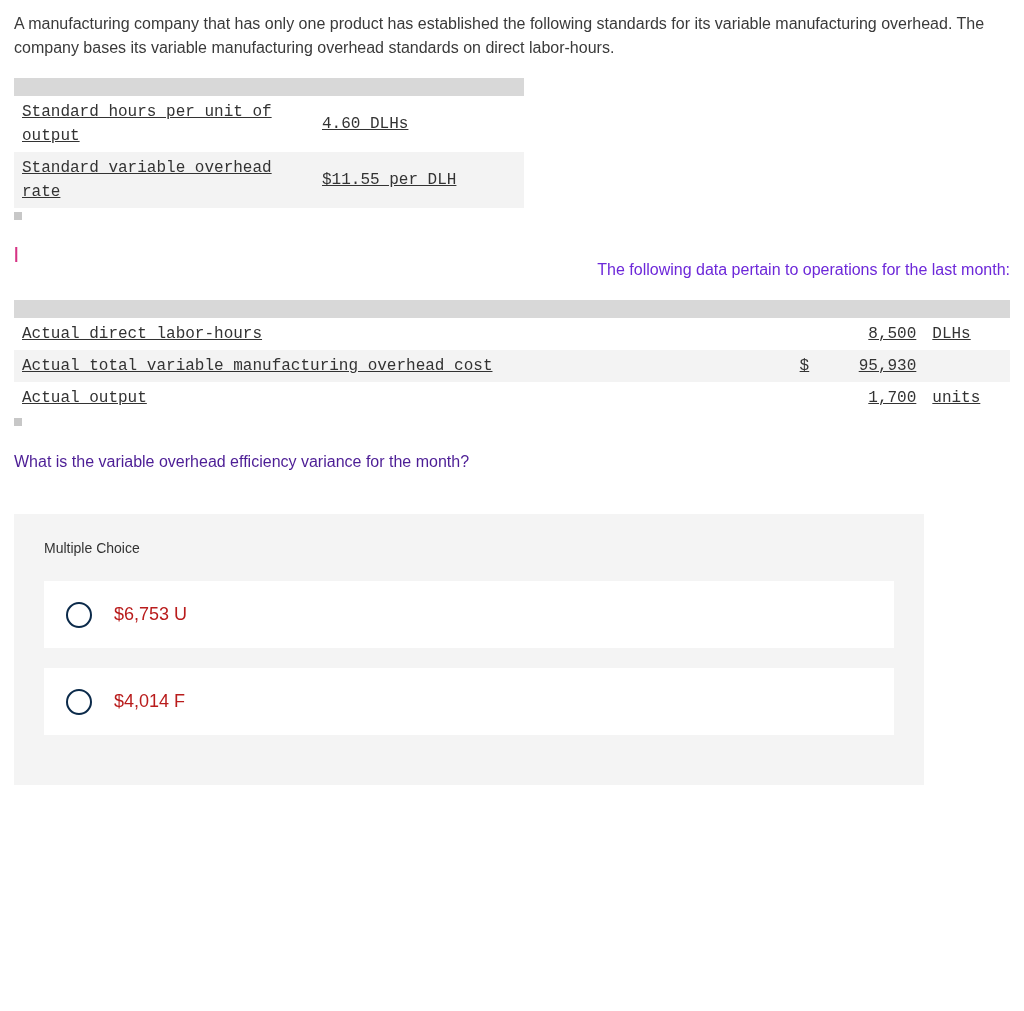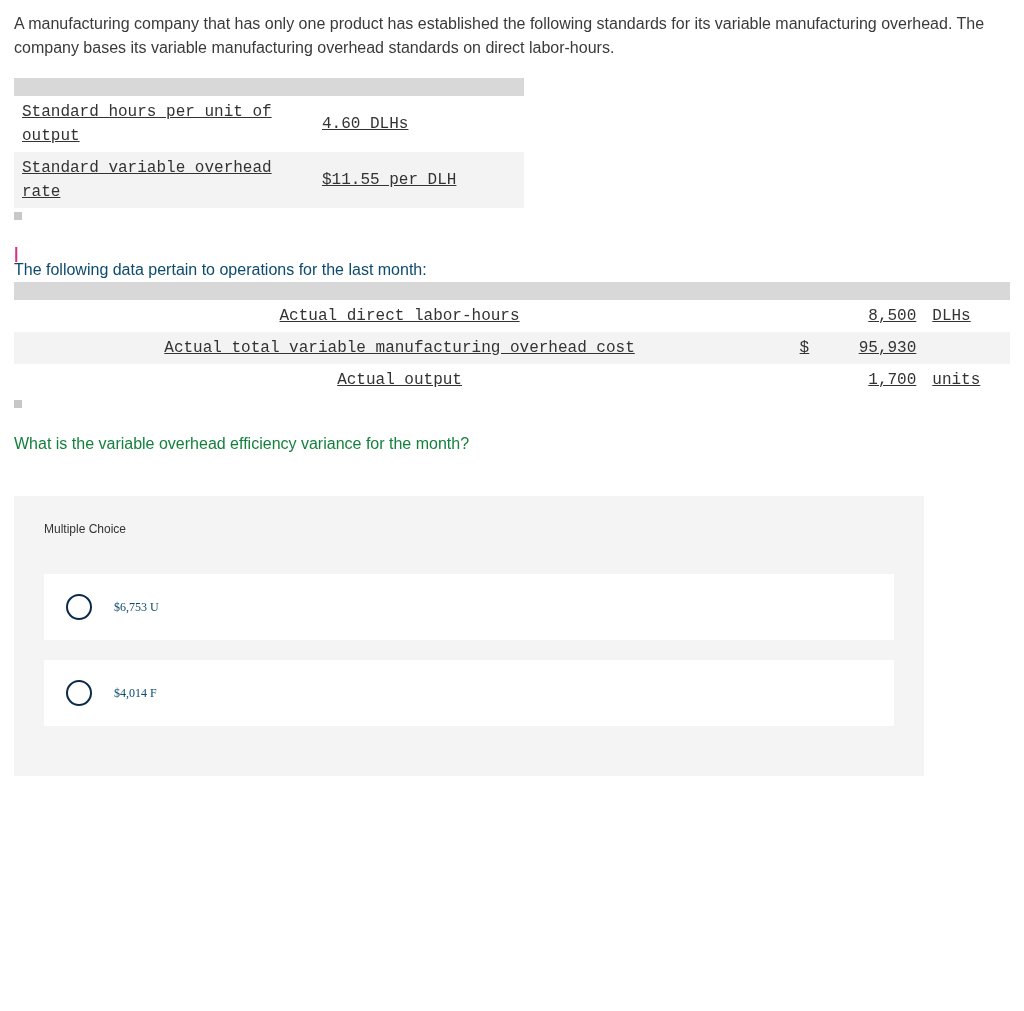--- a/index.html
+++ b/index.html
@@ -17,46 +17,46 @@
   .std-table { width: 510px; border-collapse: collapse; margin-bottom: 4px; }
   .std-table thead td { background: #d8d8d8; height: 18px; }
   .std-table td { padding: 4px 8px; }
   .std-table tbody tr:nth-child(odd) td { background: #fff; }
   .std-table tbody tr:nth-child(even) td { background: #f3f3f3; }
   .std-table td.val { text-align: left; white-space: nowrap; }
   .std-table td.label { width: 300px; }
   .scroll-track { position: relative; height: 10px; background: #fff; margin-bottom: 20px; }
   .scroll-track .shade { position:absolute; left:0; top:0; height:8px; width:8px; background:#c7c7c7; }
   .cursor { color:#d63384; font-weight: bold; margin-bottom: 2px; display:block; height:14px; }
-  .sub-intro { color:#0c4a6e; margin-bottom: 0; }
+  .sub-intro { color:#6d28d9; margin-bottom: 18px; text-align: right; }
   .ops-table { width: 100%; border-collapse: collapse; margin-bottom: 4px; }
   .ops-table thead td { background:#d8d8d8; height:18px; }
   .ops-table td { padding: 4px 8px; }
   .ops-table tbody tr:nth-child(odd) td { background:#fff; }
   .ops-table tbody tr:nth-child(even) td { background:#f3f3f3; }
-  .ops-table td.label { width: 720px; text-align: center; }
+  .ops-table td.label { width: 720px; }
   .ops-table td.cur { width: 30px; text-align: right; }
   .ops-table td.num { text-align: right; width: 100px; white-space: nowrap; }
   .ops-table td.unit { text-align: left; width: 80px; white-space: nowrap; }
-  .question { color:#15803d; margin: 22px 0 40px 0; }
+  .question { color:#4c1d95; margin: 22px 0 40px 0; }
   .mc-wrap { background:#f4f4f4; padding: 24px 30px 30px 30px; width: 910px; }
-  .mc-title { font-size: 12px; color:#333; margin-bottom: 36px; }
+  .mc-title { font-size: 14px; color:#333; margin-bottom: 22px; }
   .choice {
     background:#fff;
     padding: 20px 22px;
     margin-bottom: 20px;
     display:flex;
     align-items:center;
     gap: 22px;
   }
   .radio {
     width:26px; height:26px; border:2px solid #0b2a4a; border-radius:50%;
     flex:0 0 auto; background:#fff;
   }
-  .choice-label { font-size:12px; color:#0c4a6e;font-family:Liberation Serif, serif; }
+  .choice-label { font-size:18px; color:#b91c1c; }
 </style>
 </head>
 <body>
 
 <p class="intro">A manufacturing company that has only one product has established the following standards for its variable manufacturing overhead. The company bases its variable manufacturing overhead standards on direct labor-hours.</p>
 
 <table class="std-table mono">
   <thead>
       <tr>
         <td colspan="2"></td>

